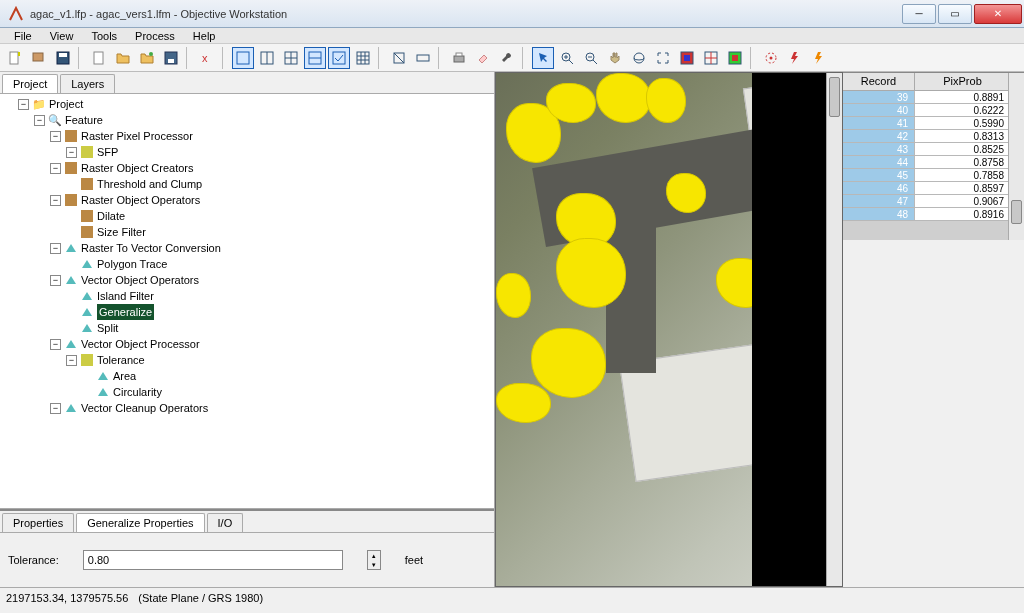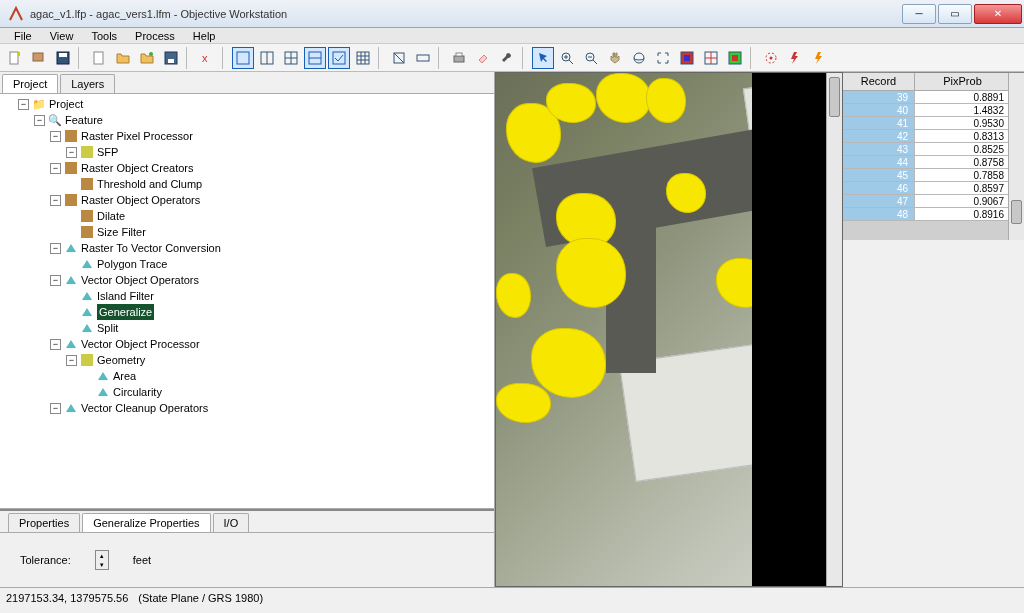--- a/index.html
+++ b/index.html
@@ -29,22 +29,22 @@
 
 .tree { flex:1; background:#fff; overflow:auto; padding: 2px 0; border-bottom:1px solid #aaa; }
 .tree ul { list-style:none; padding-left: 16px; }
 .tree li { white-space: nowrap; line-height: 16px; padding: 0; }
 .tree .trow { display:flex; align-items:center; gap: 3px; padding: 0 2px; }
 .tree .exp { width:11px; height:11px; border:1px solid #888; display:flex; align-items:center; justify-content:center; font-size:9px; background:#fff; }
 .tree .ticon { width:14px; height:14px; display:flex; align-items:center; justify-content:center; }
 .tree .tlabel.sel { background:#14532d; color:#fff; padding: 0 2px; }
 
 .props { height: 78px; border-top: 2px solid #888; display:flex; flex-direction:column; }
-.props .ptabbar { height: 22px; display:flex; align-items:flex-end; padding-left:8px; background:#f0f0f0; border-bottom:1px solid #aaa; }
-.props .pbody { flex:1; background:#f0f0f0; padding: 10px 20px; display:flex; align-items:center; gap:24px; }
+.props .ptabbar { height: 22px; display:flex; align-items:flex-end; padding-left:2px; background:#f0f0f0; border-bottom:1px solid #aaa; }
+.props .pbody { flex:1; background:#f0f0f0; padding: 10px 8px; display:flex; align-items:center; gap:24px; }
 .props input { width: 260px; height: 20px; border:1px solid #888; padding:0 4px; background:#fff; }
 .spinner { width:14px; height:20px; display:flex; flex-direction:column; border:1px solid #888; }
 .spinner div { flex:1; display:flex; align-items:center; justify-content:center; font-size:6px; background:#eee; }
 
 .mapview { flex:1; position:relative; background:#000; overflow:hidden; border:1px solid #666; min-height:340px; }
 .mapimg { width:100%; height:100%; background: linear-gradient(135deg,#6a6f58 0%, #7a8062 20%, #8e947b 40%, #a8ad9a 60%, #c0c4b7 80%, #d4d6ce 100%); position:relative; }
 .mapimg::after { content:""; position:absolute; right:0; top:0; width:90px; height:100%; background:#000; }
 .blob { position:absolute; background:#f7e600; border:1px solid #d8c800; border-radius:45% 55% 50% 60%; }
 .road { position:absolute; background:#5a5a54; }
 .building { position:absolute; background:#e4e4de; border:1px solid #bbb; }
@@ -469,21 +469,21 @@
                     </div>
                   <ul>
                     <li>
                       <div class="trow">
                           <span class="exp">−</span>
                           <span class="ticon">
                             <svg width="12" height="12">
                               <rect width="12" height="12" fill="#cc4"></rect>
                             </svg>
                           </span>
-                          <span class="tlabel">Geometry</span>
+                          <span class="tlabel">Tolerance</span>
                         </div>
                       <ul>
                         <li>
                             <div class="trow">
                               <span style="width:11px"></span>
                               <span class="ticon">
                                 <svg width="12" height="12">
                                   <path d="M1 10L6 2l5 8z" fill="#5bb"></path>
                                 </svg>
                               </span>
@@ -524,20 +524,21 @@
     </div>
 
     <div class="props">
       <div class="ptabbar">
         <div class="tab">Properties</div>
         <div class="tab active">Generalize Properties</div>
         <div class="tab">I/O</div>
       </div>
       <div class="pbody">
         <span>Tolerance:</span>
+        <input type="text" value="0.80" style="">
         <div class="spinner">
             <div>▲</div>
             <div>▼</div>
           </div>
         <span>feet</span>
       </div>
     </div>
   </div>
 
   <div class="right">
@@ -575,26 +576,26 @@
         <div class="dhcell" style="flex:1"></div>
       </div>
       <div class="dtbody" id="dtbody">
           <div class="dtrow">
             <div class="dcell rec">39</div>
             <div class="dcell val">0.8891</div>
             <div class="dcell rest"></div>
           </div>
           <div class="dtrow">
             <div class="dcell rec">40</div>
-            <div class="dcell val">1.4832</div>
+            <div class="dcell val">0.6222</div>
             <div class="dcell rest"></div>
           </div>
           <div class="dtrow">
             <div class="dcell rec">41</div>
-            <div class="dcell val">0.9530</div>
+            <div class="dcell val">0.5990</div>
             <div class="dcell rest"></div>
           </div>
           <div class="dtrow">
             <div class="dcell rec">42</div>
             <div class="dcell val">0.8313</div>
             <div class="dcell rest"></div>
           </div>
           <div class="dtrow">
             <div class="dcell rec">43</div>
             <div class="dcell val">0.8525</div>

